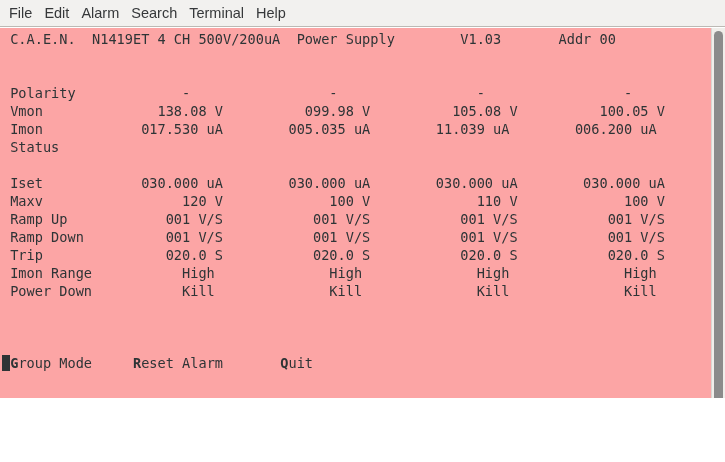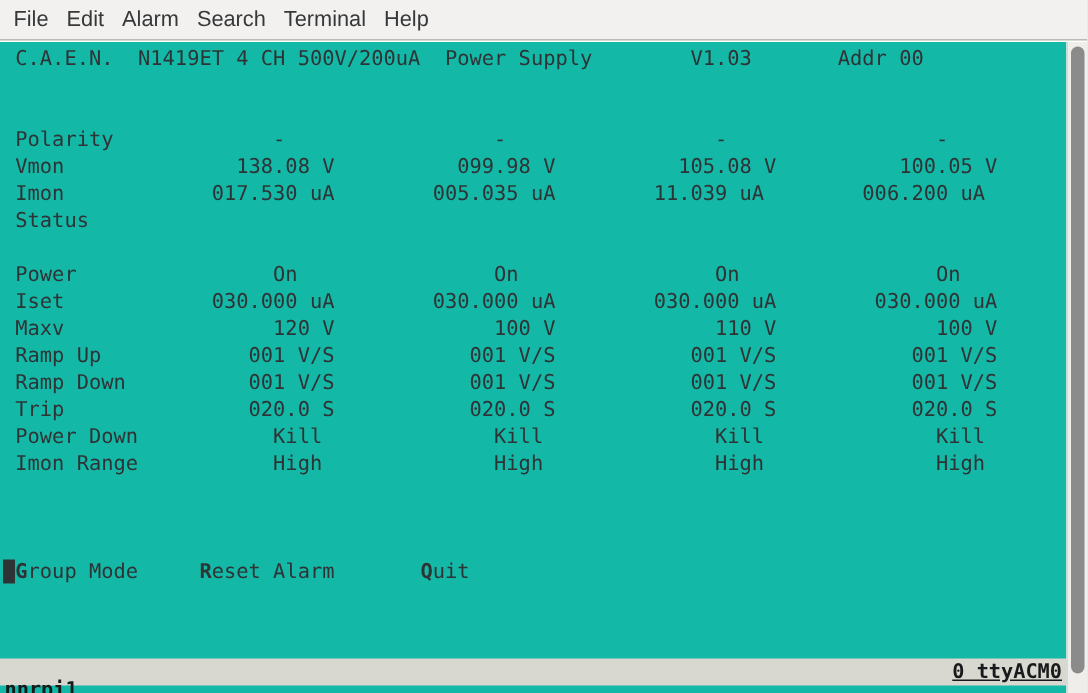--- a/index.html
+++ b/index.html
@@ -1,24 +1,24 @@
 <!DOCTYPE html>
 <html><head>
 <meta charset="utf-8">
 <style>
   html,body{margin:0;padding:0;background:#ffffff;}
-  .window{position:relative;width:725px;height:462px;background:#ffffff;overflow:hidden;
+  .window{position:relative;width:725px;height:398px;background:#ffffff;overflow:hidden;
           font-family:"DejaVu Sans Mono",monospace;}
   
   .menubar{position:absolute;top:0;left:0;width:725px;height:27px;background:#f2f1ef;
            border-bottom:1px solid #bcb9b4;display:flex;align-items:center;padding-left:3px;
            font-family:"Liberation Sans",sans-serif;font-size:14.5px;color:#36383a;box-sizing:border-box;}
   .mitem{padding:0 6px;white-space:nowrap;cursor:default;}
   
-  .terminal{position:absolute;top:28px;left:0;width:711px;height:434px;background:#14b8a6;
+  .terminal{position:absolute;top:28px;left:0;width:711px;height:434px;background:#fca5a5;
             color:#2e3436;font-size:13.6px;padding:2px 0 12px 2px;box-sizing:border-box;overflow:hidden;}
   .tline{height:18px;line-height:18px;white-space:pre;}
   .b{font-weight:bold;}
   .inv{background:#2e3436;color:#ffffff;}
   .cur{background:#2e3436;color:#2e3436;}
   
   .statusbar{position:absolute;left:0;top:439px;width:711px;height:18px;background:#d9d8d0;
              color:#17191a;font-weight:bold;font-size:13.5px;line-height:18px;}
   .sb-left{position:absolute;left:3px;top:12px;}
   .sb-right{position:absolute;right:3px;top:0;text-decoration:underline;}
@@ -43,28 +43,27 @@
 
   <div class="terminal">
       <div class="tline"><span> C.A.E.N.  N1419ET 4 CH 500V/200uA  Power Supply        V1.03       Addr 00</span></div>
       <div class="tline"></div>
       <div class="tline"></div>
       <div class="tline"><span> Polarity             -                 -                 -                 -</span></div>
       <div class="tline"><span> Vmon              138.08 V          099.98 V          105.08 V          100.05 V</span></div>
       <div class="tline"><span> Imon            017.530 uA        005.035 uA        11.039 uA        006.200 uA</span></div>
       <div class="tline"><span> Status</span></div>
       <div class="tline"></div>
-      <div class="tline"><span> Power                On                On                On                On</span></div>
       <div class="tline"><span> Iset            030.000 uA        030.000 uA        030.000 uA        030.000 uA</span></div>
       <div class="tline"><span> Maxv                 120 V             100 V             110 V             100 V</span></div>
       <div class="tline"><span> Ramp Up            001 V/S           001 V/S           001 V/S           001 V/S</span></div>
       <div class="tline"><span> Ramp Down          001 V/S           001 V/S           001 V/S           001 V/S</span></div>
       <div class="tline"><span> Trip               020.0 S           020.0 S           020.0 S           020.0 S</span></div>
+      <div class="tline"><span> Imon Range           High              High              High              High</span></div>
       <div class="tline"><span> Power Down           Kill              Kill              Kill              Kill</span></div>
-      <div class="tline"><span> Imon Range           High              High              High              High</span></div>
       <div class="tline"></div>
       <div class="tline"></div>
       <div class="tline"></div>
       <div class="tline"><span class="cur"> </span><span class="b">G</span><span>roup Mode</span><span>     </span><span class="b">R</span><span>eset Alarm</span><span>       </span><span class="b">Q</span><span>uit</span></div>
     </div>
 
   <div class="statusbar">
     <span class="sb-left">nnrpi1</span>
     <span class="sb-right">0 ttyACM0</span>
   </div>

